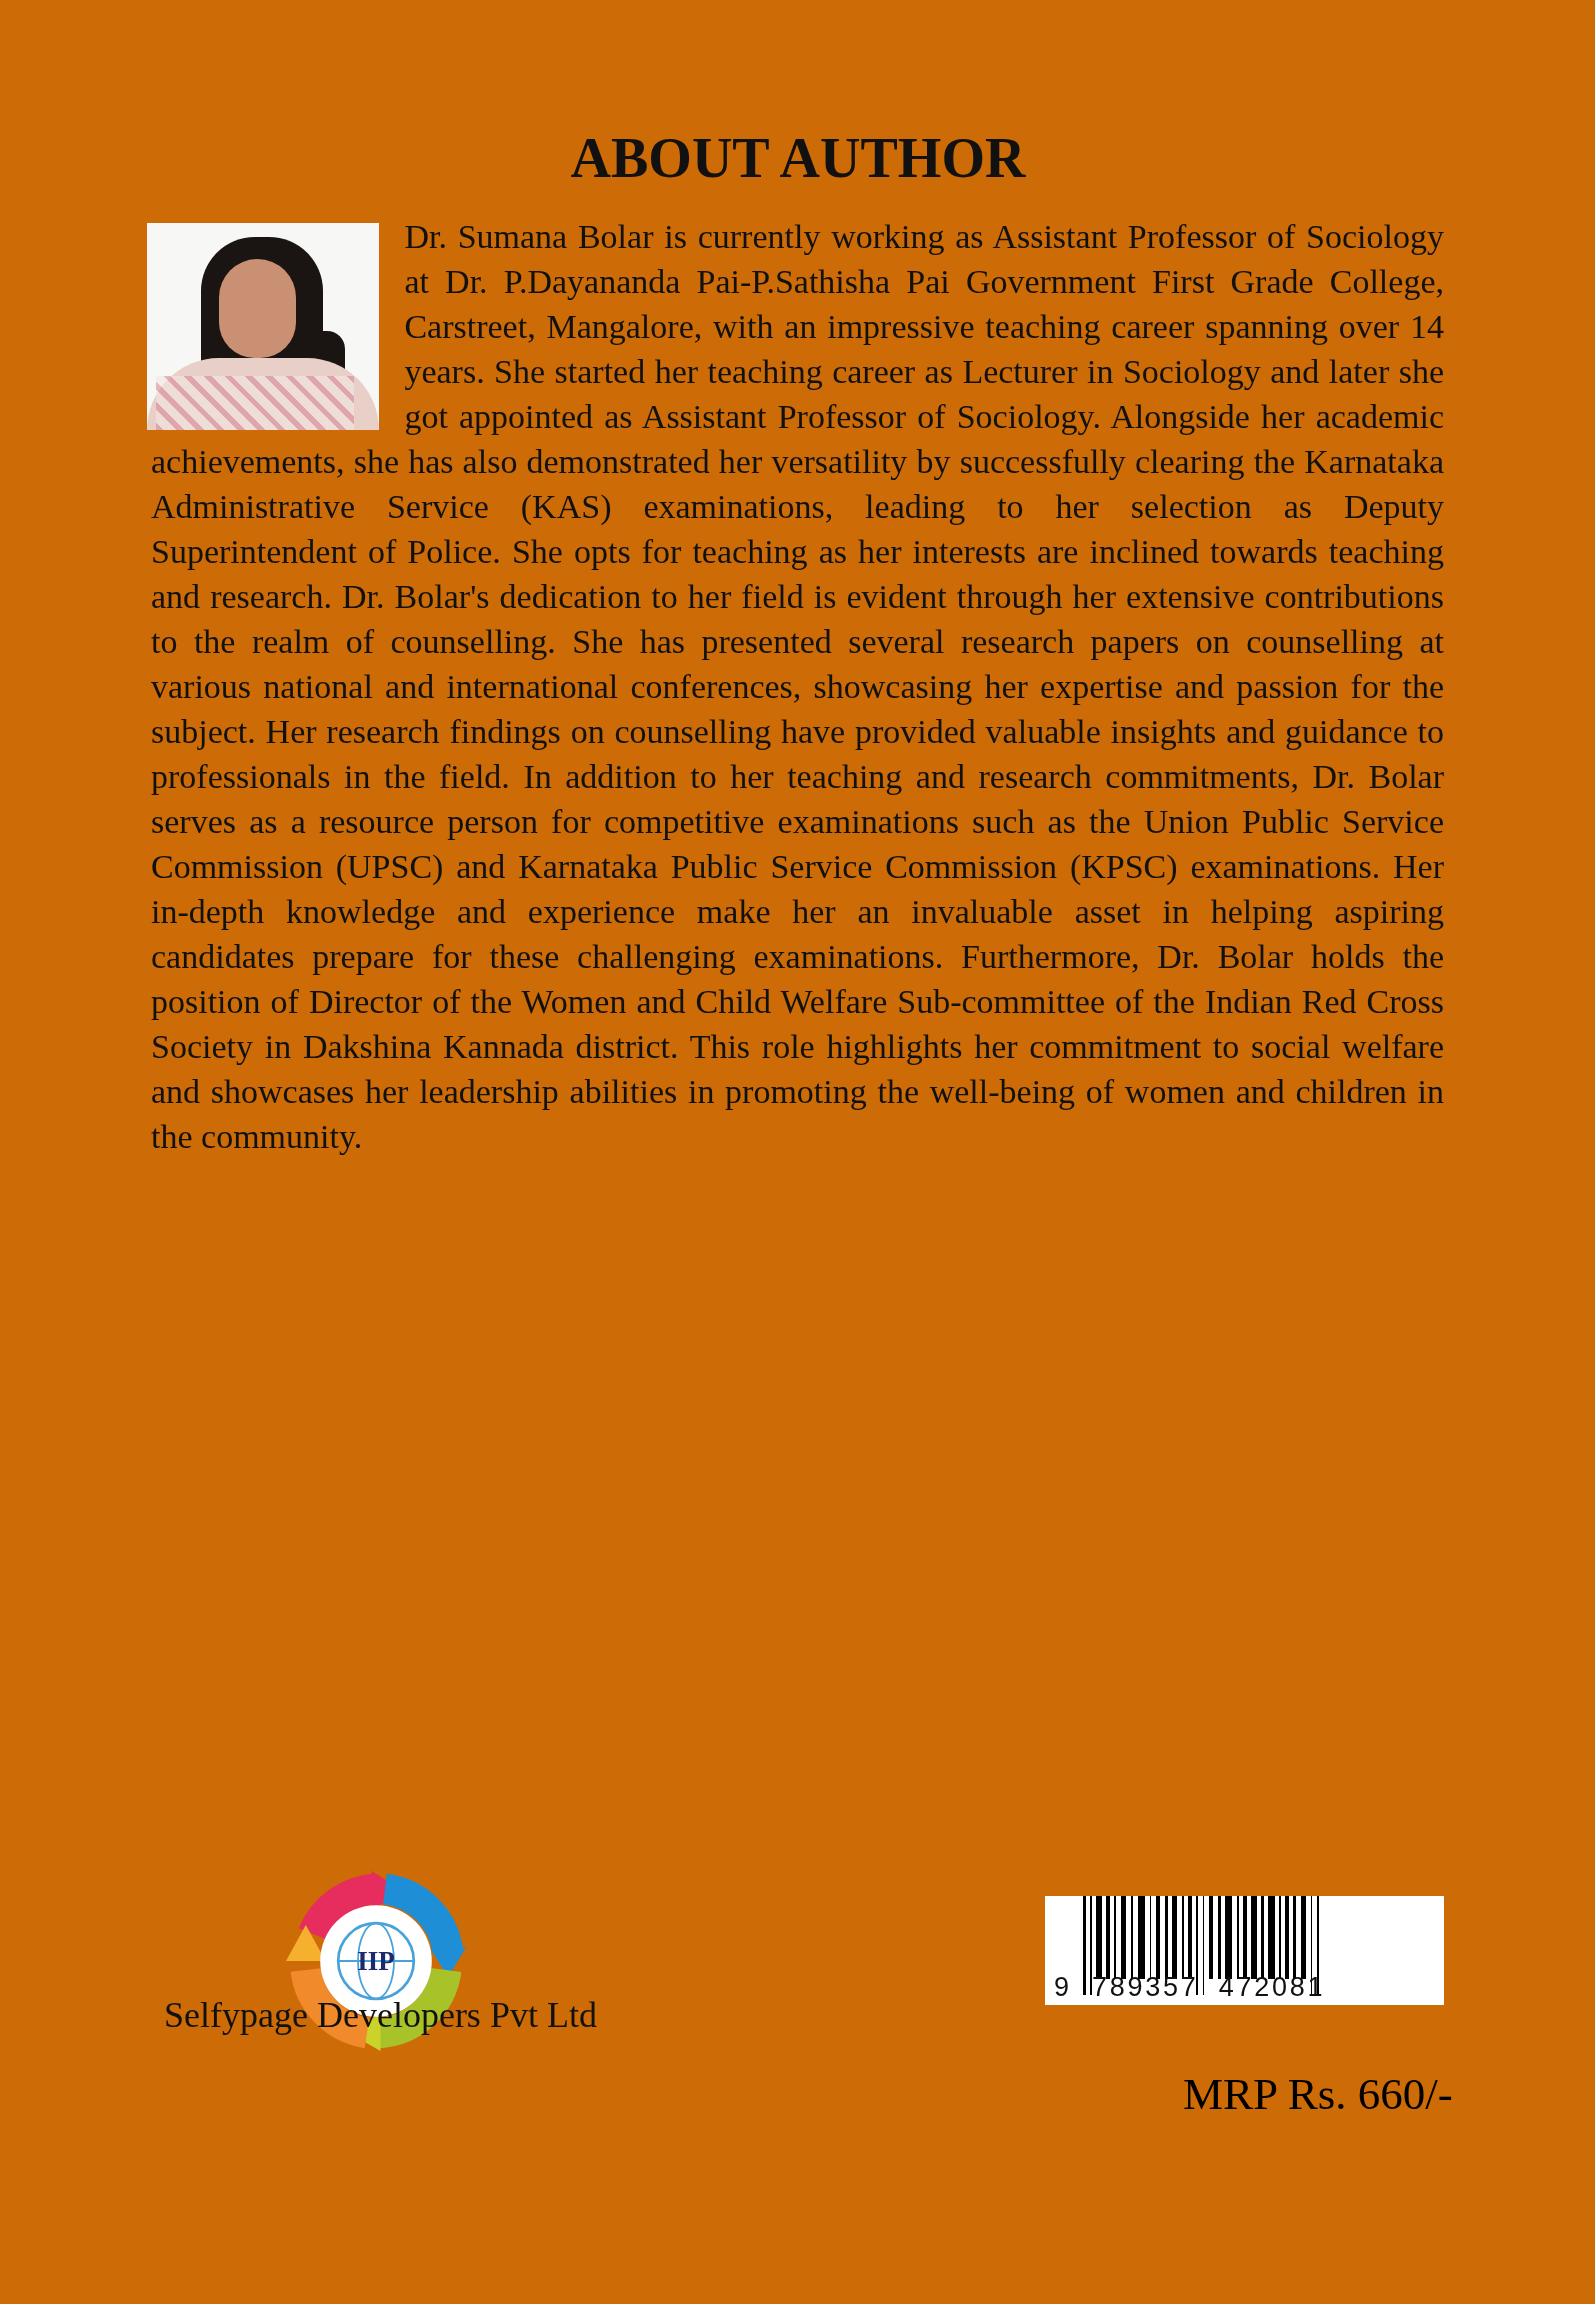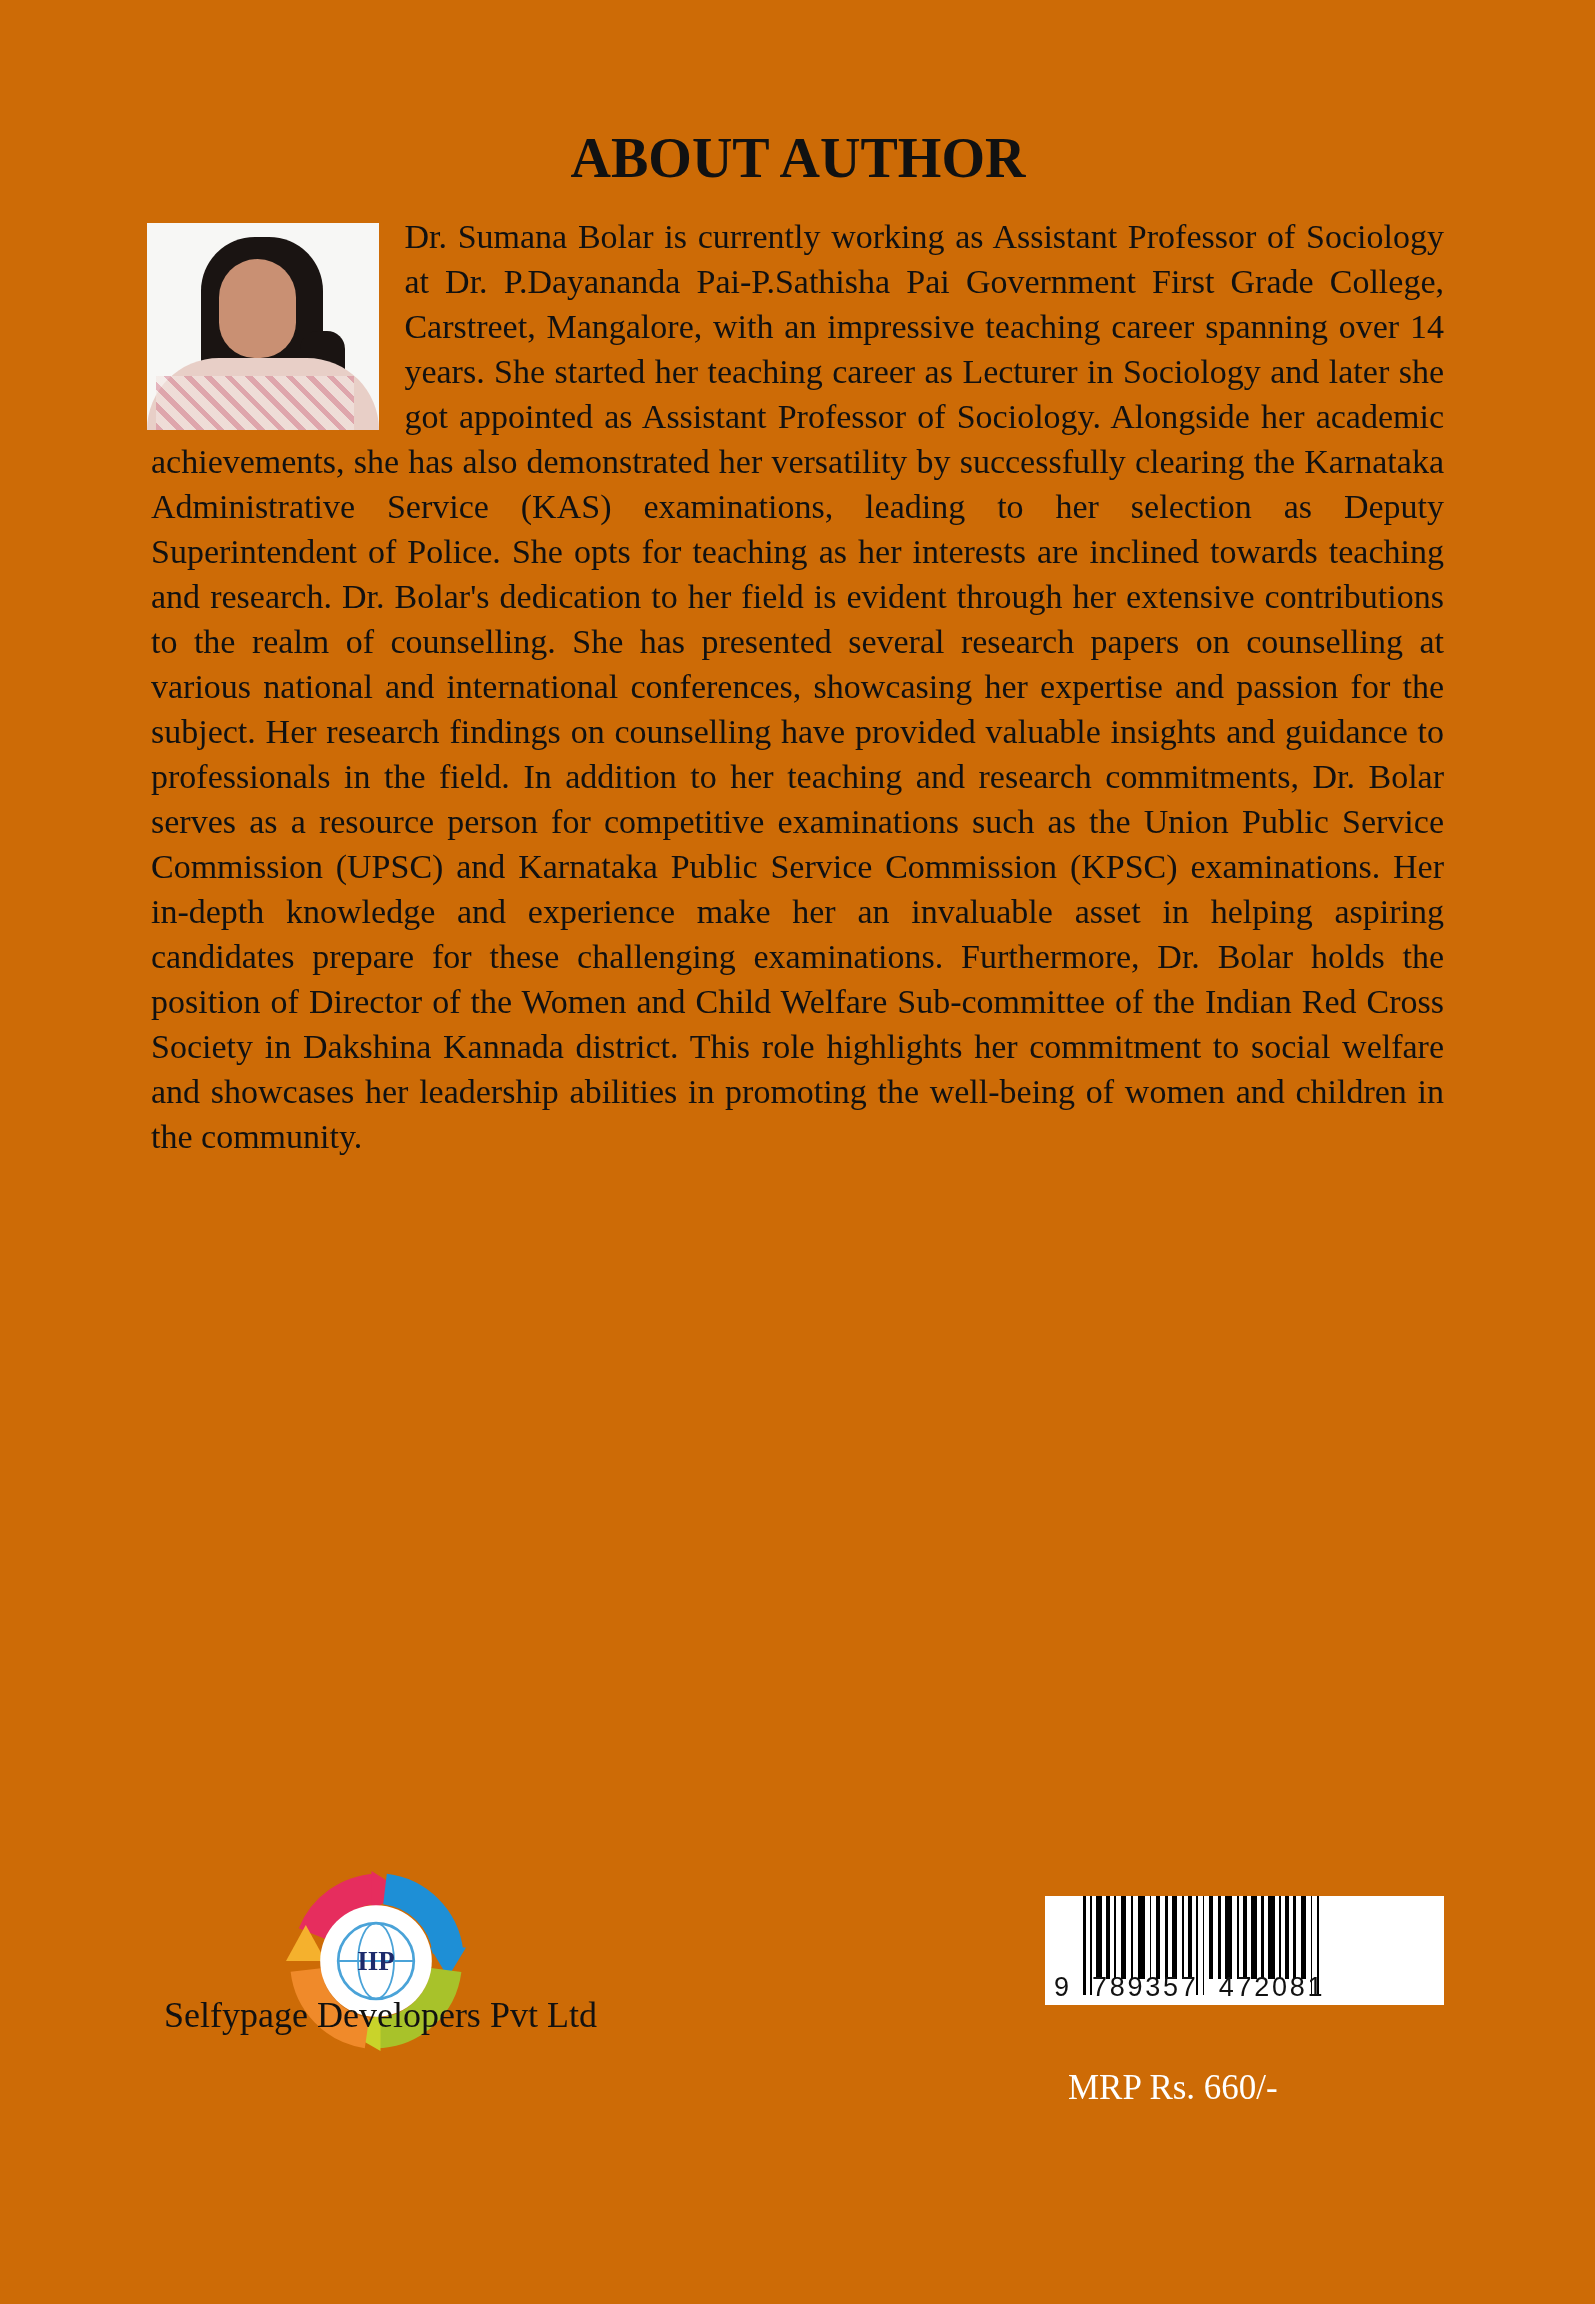--- a/index.html
+++ b/index.html
@@ -45,21 +45,21 @@
   }
   .bars { position:absolute; left:38px; top:0; height:86px; width:342px; display:flex; align-items:flex-start; }
   .bars span { display:block; background:#000; height:83px; margin-right:4.5px; }
   .bars span.long { height:99px; }
   .barcode-num {
     position:absolute; left:9px; top:76px; font-family:"Liberation Sans","DejaVu Sans",sans-serif;
     font-size:27px; letter-spacing:2.7px; color:#111; background:transparent;
     width:378px; white-space:pre;
   }
   .price {
-    position:absolute; left:1068px; top:2068px; font-size:35px; color:#ffffff;
+    position:absolute; left:1183px; top:2068px; font-size:45px; color:#000000;
   }
 </style>
 </head>
 <body>
 
 <div class="title">ABOUT AUTHOR</div>
 
 <div class="body-wrap">
   <div class="photo">
     <div class="hair"></div>

